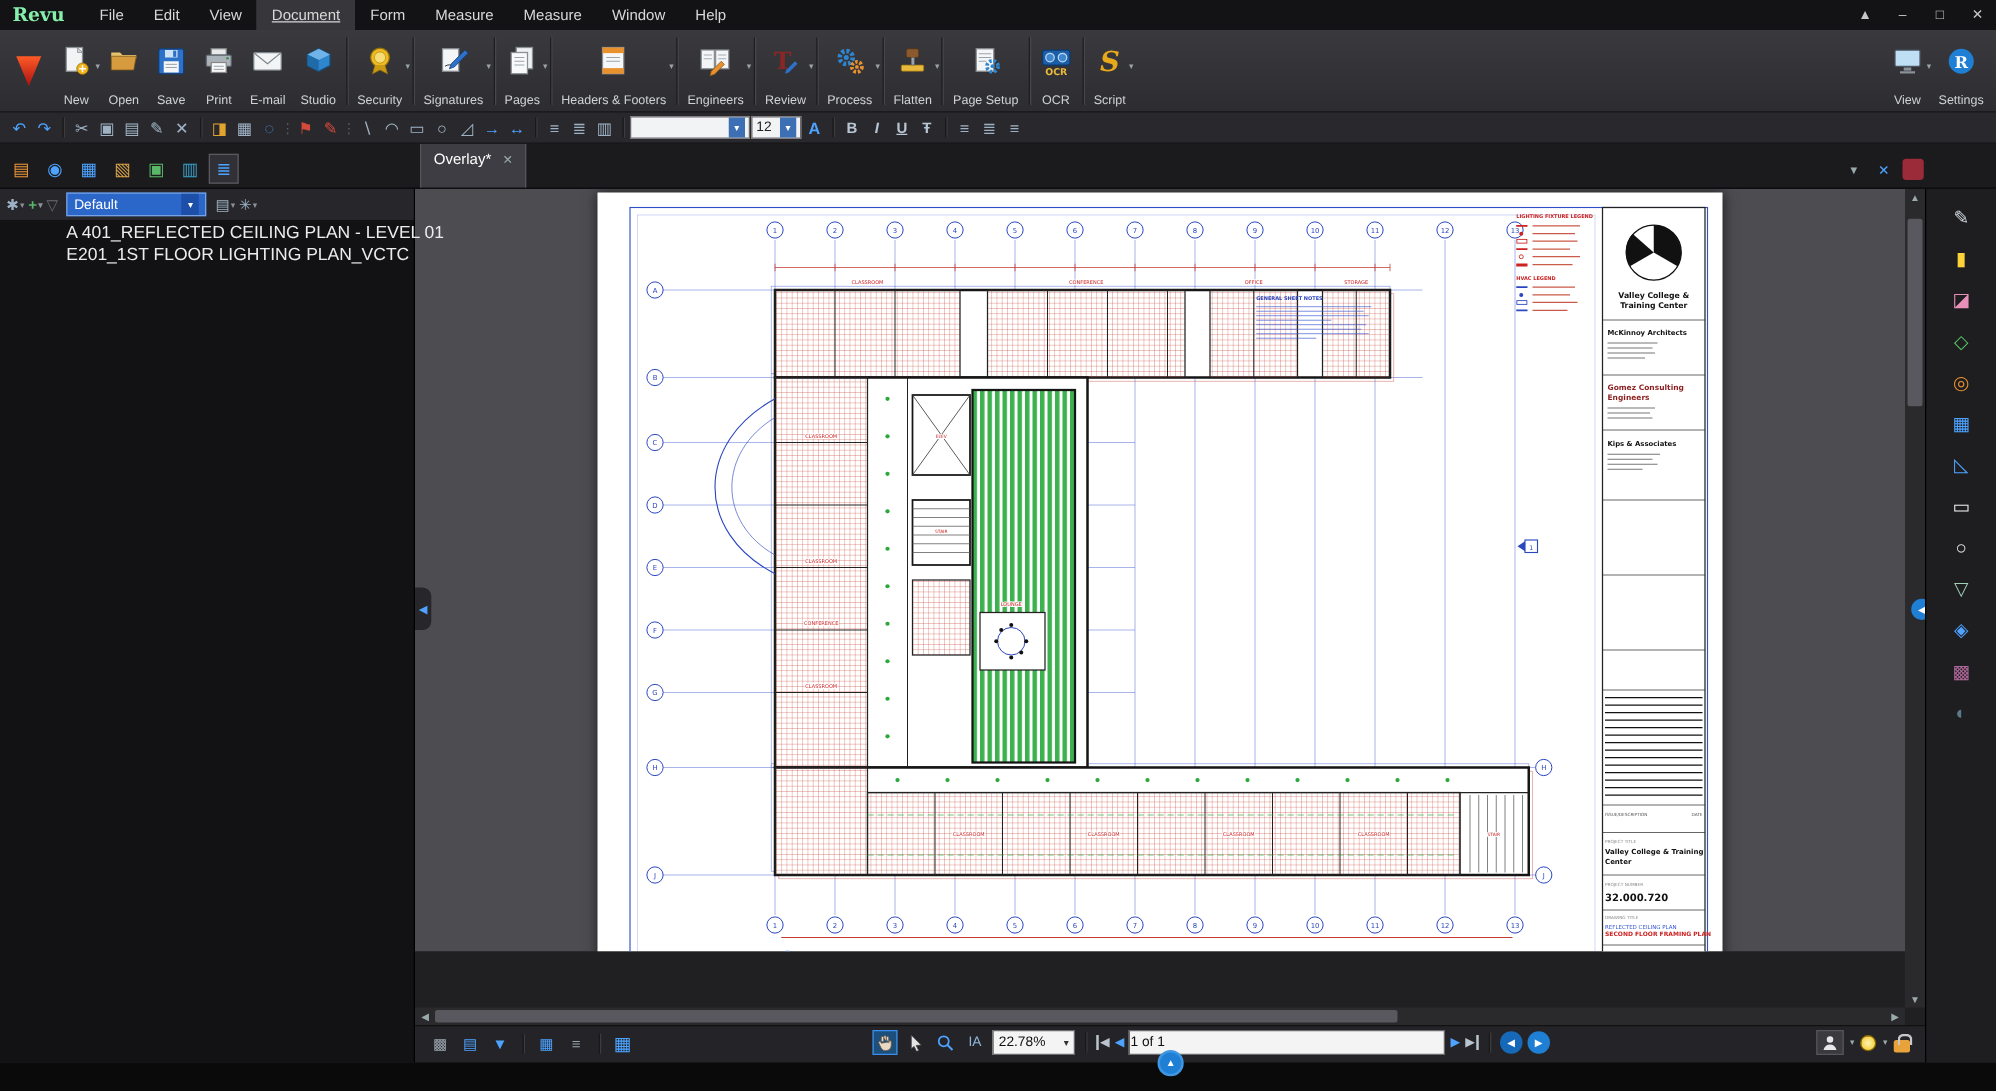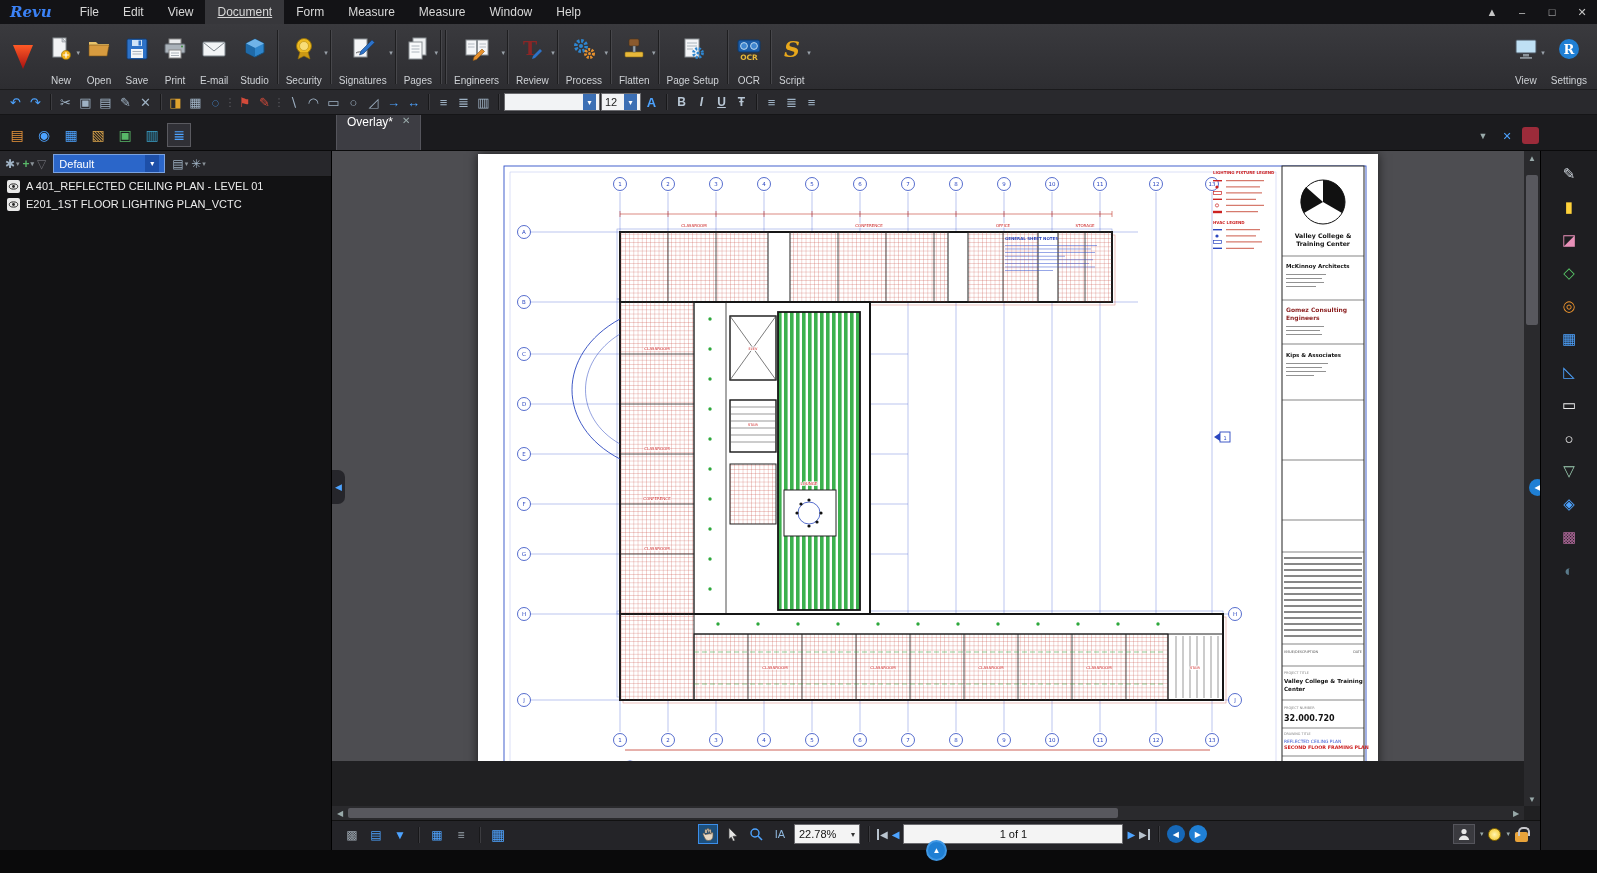--- a/index.html
+++ b/index.html
@@ -1,20 +1,20 @@
 <!DOCTYPE html>
 <html><head>
 <meta charset="utf-8">
 <style>
   *{margin:0;padding:0;box-sizing:border-box;}
   html,body{width:1597px;height:873px;background:#0b0b0c;font-family:"Liberation Sans",sans-serif;overflow:hidden;}
   #app{position:relative;width:1597px;height:873px;background:#202022;overflow:hidden;}
   
   .menubar{position:absolute;left:0;top:0;right:0;height:24px;background:#131316;display:flex;align-items:center;color:#d8d8d8;font-size:12px;z-index:30;}
-  .logo{font-family:"DejaVu Serif",serif;font-style:italic;font-weight:bold;font-size:15px;color:#3b82f6;padding:0 16px 0 10px;text-align:right;}
+  .logo{font-family:"DejaVu Serif",serif;font-weight:bold;font-size:15px;color:#86efac;padding:0 16px 0 10px;text-align:right;}
   .mi{padding:0 12px;height:24px;line-height:24px;}
   .mi.active{background:#37373b;text-decoration:underline;}
   .winctl{margin-left:auto;display:flex;}
   .winctl span{width:30px;text-align:center;color:#c6c6c6;font-size:11px;line-height:24px;}
   
   .tb{position:absolute;left:0;top:24px;right:0;height:66px;background:linear-gradient(#3a3a3e,#2d2d31);display:flex;align-items:center;padding:0 4px;border-bottom:1px solid #1a1a1c;z-index:29;}
   .flame{margin:0 6px;}
   .bigbtn{display:flex;flex-direction:column;align-items:center;justify-content:flex-start;height:60px;padding:3px 6px 0;color:#cfd2d6;font-size:10px;position:relative;white-space:nowrap;}
   .bigbtn .ic{height:32px;display:flex;align-items:flex-end;}
   .bigbtn .lbl{margin-top:13px;}
@@ -28,31 +28,31 @@
   .gsep{width:1px;height:16px;background:#18181a;box-shadow:1px 0 0 #3c3c40;margin:0 4px;}
   .gdrag{color:#5d5d62;font-size:11px;width:8px;display:flex;justify-content:center;}
   .selbox{height:18px;background:#f2f3f5;border:1px solid #6a6a6e;color:#222;font-size:11px;display:flex;align-items:center;padding:0 3px;}
   .selbox .dda{margin-left:auto;background:#3c6fb4;color:#fff;width:13px;height:16px;display:flex;align-items:center;justify-content:center;font-size:8px;}
   .fmt{font-weight:bold;color:#b8c6d4;font-size:12px;}
   
   .tabrow{position:absolute;left:0;top:115px;right:0;height:36px;background:#1b1b1e;border-bottom:1px solid #0a0a0b;z-index:27;}
   .ptabs{position:absolute;left:5px;bottom:3px;display:flex;gap:3px;}
   .ptab{width:24px;height:24px;display:flex;align-items:center;justify-content:center;font-size:14px;}
   .ptab.active{background:#303036;border:1px solid #5a5a60;}
-  .doctab{position:absolute;left:336px;bottom:0;height:36px;background:#3d3d43;border:1px solid #55555c;border-bottom:none;color:#fff;font-size:12px;display:flex;align-items:flex-start;padding:0 10px;gap:9px;}
+  .doctab{position:absolute;left:336px;bottom:0;height:36px;background:#3d3d43;border:1px solid #55555c;border-bottom:none;color:#fff;font-size:12px;display:flex;align-items:flex-end;padding:16px 10px;gap:9px;}
   .doctab .x{color:#9aa;font-size:10px;}
   .tabctl{position:absolute;bottom:6px;display:flex;align-items:center;justify-content:center;}
   
   .lpanel{position:absolute;left:0;top:151px;width:332px;bottom:23px;background:#121214;border-right:1px solid #000;z-index:26;}
   .lptools{height:26px;background:#27272b;border-bottom:1px solid #111;display:flex;align-items:center;gap:3px;padding:0 5px;}
   .lpg{display:flex;align-items:center;font-size:12px;gap:1px;color:#9fb2c4;}
   .lpg .dda2{font-size:7px;color:#8a9298;}
   .lpsel{width:112px;height:19px;background:#2b66c9;border:1px solid #7aa2e0;color:#fff;font-size:11px;display:flex;align-items:center;padding:0 5px;margin:0 4px;}
   .lpsel .dda{margin-left:auto;background:#1d4fa8;width:14px;height:17px;display:flex;align-items:center;justify-content:center;font-size:8px;}
-  .lrow{display:flex;align-items:center;gap:6px;height:18px;padding:0 7px;color:#ececec;font-size:11px;white-space:nowrap;}
+  .lrow{display:flex;align-items:flex-start;gap:6px;height:18px;padding:0 7px;color:#ececec;font-size:14px;white-space:nowrap;margin-left:40px;}
   
   .canvas{position:absolute;left:332px;top:151px;width:1192px;height:610px;background:#4d4d51;overflow:hidden;z-index:10;}
   .page{position:absolute;left:146px;top:3px;width:900px;height:646px;background:#fff;box-shadow:0 0 10px rgba(0,0,0,.65);}
   .collapse-l{position:absolute;left:332px;top:470px;width:13px;height:34px;background:#26262b;border-radius:0 7px 7px 0;color:#4da3ff;font-size:9px;display:flex;align-items:center;justify-content:center;z-index:15;}
   .collapse-r{position:absolute;left:1529px;top:479px;width:17px;height:17px;border-radius:50%;background:#1f7fd4;color:#fff;font-size:8px;display:flex;align-items:center;justify-content:center;z-index:15;}
   
   .vscroll{position:absolute;left:1524px;top:151px;width:16px;height:655px;background:#2a2a2d;z-index:12;}
   .vthumb{position:absolute;left:2px;top:24px;width:12px;height:150px;background:#58585e;border-radius:2px;}
   .sarrow{position:absolute;width:16px;height:14px;color:#9aa;font-size:8px;display:flex;align-items:center;justify-content:center;}
   .hscroll{position:absolute;left:332px;top:806px;width:1192px;height:14px;background:#2a2a2d;z-index:12;}
@@ -60,21 +60,21 @@
   
   .rightbar{position:absolute;left:1540px;top:115px;width:57px;bottom:23px;background:#1e1e21;border-left:1px solid #000;display:flex;flex-direction:column;align-items:center;padding-top:14px;gap:9px;z-index:26;}
   .rbi{width:26px;height:24px;display:flex;align-items:center;justify-content:center;font-size:15px;}
   
   .statusbar{position:absolute;left:332px;top:820px;width:1208px;height:30px;background:#242428;border-top:1px solid #111;z-index:20;}
   .sbl{position:absolute;left:10px;top:4px;display:flex;align-items:center;gap:4px;}
   .sbc{position:absolute;left:366px;top:3px;display:flex;align-items:center;gap:4px;}
   .sbr{position:absolute;right:12px;top:3px;display:flex;align-items:center;gap:5px;}
   .sic{width:20px;height:20px;display:flex;align-items:center;justify-content:center;font-size:12px;}
   .tool-active{background:#1d4f7c;border:1px solid #3b8eea;}
-  .pagefield{width:220px;height:20px;background:#f4f4f4;border:1px solid #6a6a6e;color:#111;font-size:11px;display:flex;align-items:center;justify-content:center;}
+  .pagefield{width:253px;height:20px;background:#f4f4f4;border:1px solid #6a6a6e;color:#111;font-size:11px;display:flex;align-items:center;}
   .zoombox{width:66px;height:20px;background:#f4f4f4;border:1px solid #6a6a6e;color:#111;font-size:11px;display:flex;align-items:center;padding:0 4px;}
   .zoombox .dda{margin-left:auto;color:#333;font-size:8px;}
   .navc{width:18px;height:18px;border-radius:50%;background:#1668b8;color:#fff;font-size:8px;display:flex;align-items:center;justify-content:center;}
   .barchev{display:flex;align-items:center;font-size:10px;color:#b9c4cf;}
   .barchev.b{color:#4da3ff;}
   .withbar-l{border-left:2px solid #b9c4cf;padding-left:1px;}
   .withbar-r{border-right:2px solid #b9c4cf;padding-right:1px;}
   
   .bottomstrip{position:absolute;left:0;top:850px;right:0;height:23px;background:#0a0a0b;z-index:25;}
   .pullup{position:absolute;left:926px;top:840px;width:21px;height:21px;border-radius:50%;background:#1f7fd4;border:2px solid #3f97e4;color:#fff;font-size:8px;display:flex;align-items:center;justify-content:center;z-index:31;}
@@ -214,20 +214,32 @@
           <svg width="26" height="26" viewBox="0 0 26 26">
             <rect x="8" y="2" width="13" height="17" fill="#eef0f2" stroke="#8a8f94"></rect>
             <rect x="4" y="6" width="13" height="17" fill="#f8f9fa" stroke="#8a8f94"></rect>
             <path d="M6.5 10h8M6.5 13h8M6.5 16h8" stroke="#9aa4ad" stroke-width=".8"></path>
           </svg>
         </div>
       <span class="dd">▾</span>
       <div class="lbl">Pages</div>
     </div>
     <div class="vsep"></div>
+    <div class="bigbtn">
+      <div class="ic">
+          <svg width="26" height="26" viewBox="0 0 26 26">
+            <rect x="4" y="2" width="17" height="21" fill="#f6f7f8" stroke="#8a8f94"></rect>
+            <rect x="4" y="2" width="17" height="4.5" fill="#e8912d"></rect>
+            <rect x="4" y="18.5" width="17" height="4.5" fill="#e8912d"></rect>
+            <path d="M7 10h11M7 13h11" stroke="#9aa4ad" stroke-width=".8"></path>
+          </svg>
+        </div>
+      <span class="dd">▾</span>
+      <div class="lbl">Headers &amp; Footers</div>
+    </div>
     <div class="vsep"></div>
     <div class="bigbtn">
       <div class="ic">
           <svg width="26" height="26" viewBox="0 0 26 26">
             <rect x="2" y="4" width="10.5" height="15" fill="#f4f5f7" stroke="#8a8f94"></rect>
             <rect x="13.5" y="4" width="10.5" height="15" fill="#f4f5f7" stroke="#8a8f94"></rect>
             <path d="M4 8h6.5M4 11h6.5M15.5 8h6.5M15.5 11h6.5" stroke="#9aa4ad" stroke-width=".7"></path>
             <path d="M10 21l8-8 2.5 2.5-8 8-3.5 1z" fill="#e8912d" stroke="#8a5518" stroke-width=".6"></path>
           </svg>
         </div>

